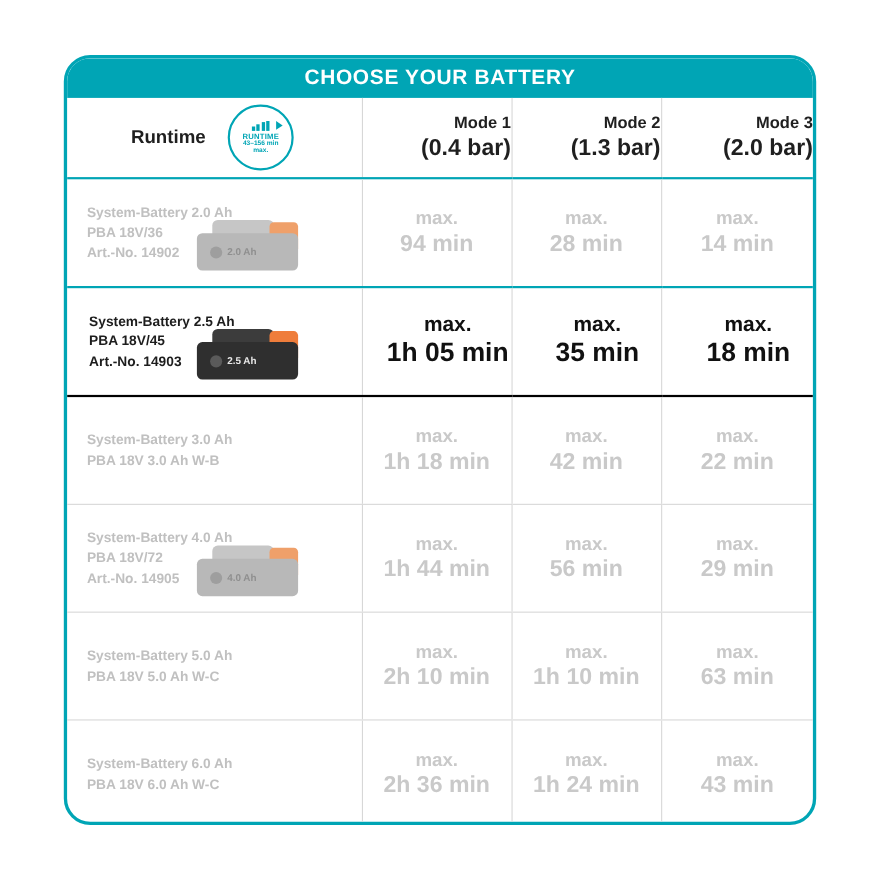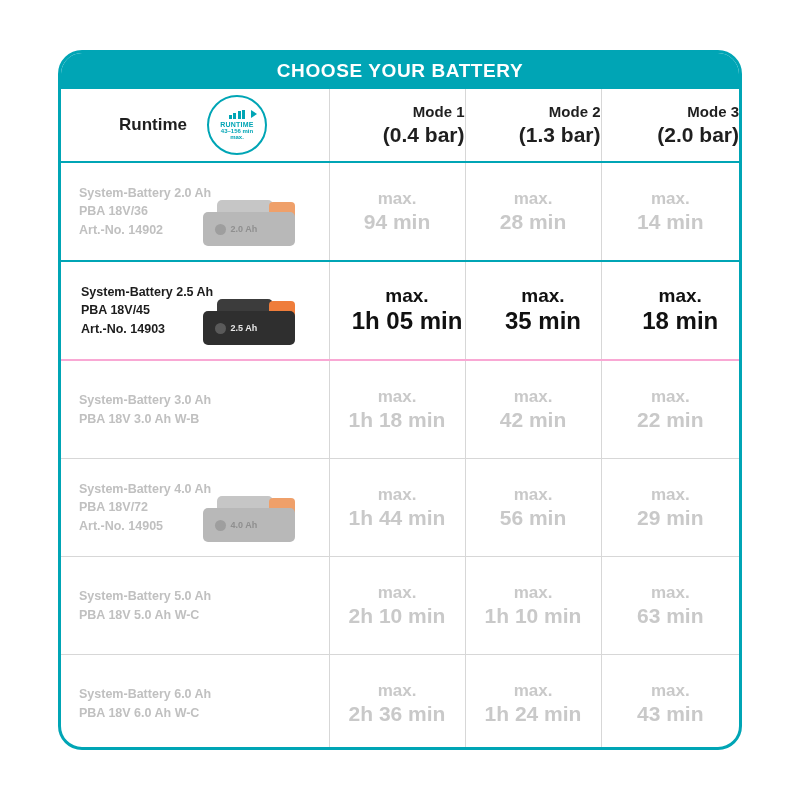--- a/index.html
+++ b/index.html
@@ -167,26 +167,26 @@
   td.val-cell .val {
     display: block;
     font-size: 21px;
     font-weight: bold;
     line-height: 1.2;
   }
   tr.active td.val-cell { color: #111111; }
   tr.active td.val-cell .max { font-size: 19px; }
   tr.active td.val-cell .val { font-size: 24px; }
 
-  tr.active td { border-top: 2px solid #00a5b5; border-bottom: 2px solid #f9a8d4; padding-left: 20px; }
+  tr.active td { border-top: 2px solid #00a5b5; border-bottom: 2px solid #000000; padding-left: 20px; }
 
   
   .batt {
     position: absolute;
-    right: 18px;
+    right: 42px;
     bottom: 12px;
     width: 108px;
     height: 50px;
     text-align: right;
   }
   .batt .body {
     position: absolute;
     left: 0; top: 14px;
     width: 92px; height: 34px;
     border-radius: 5px;

